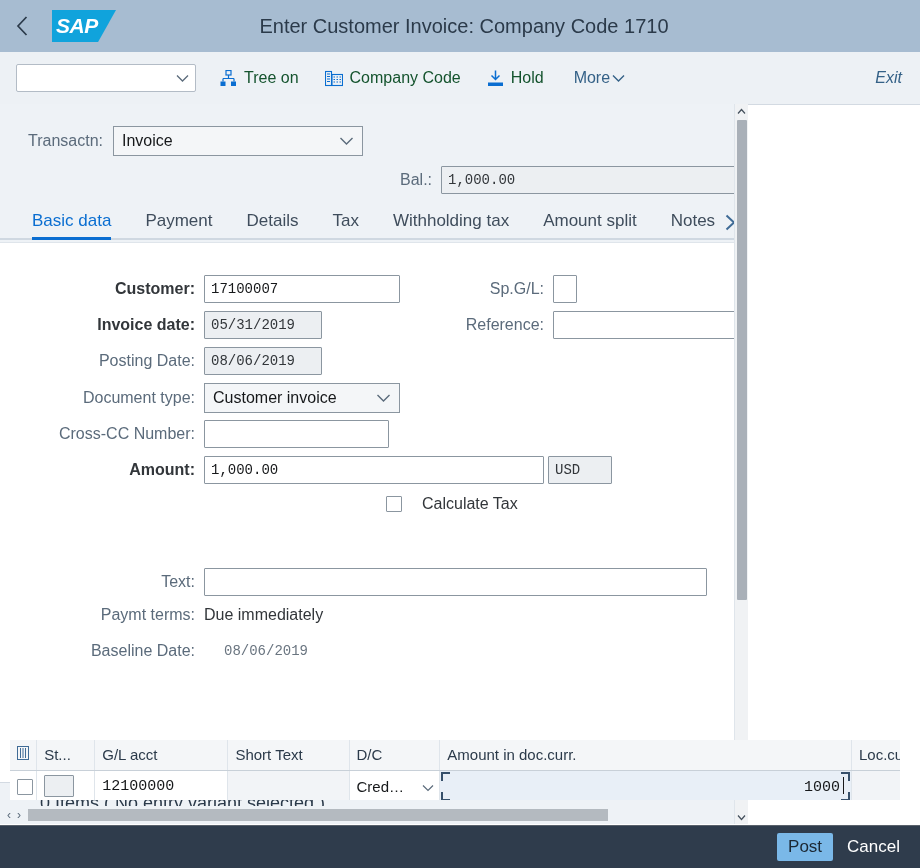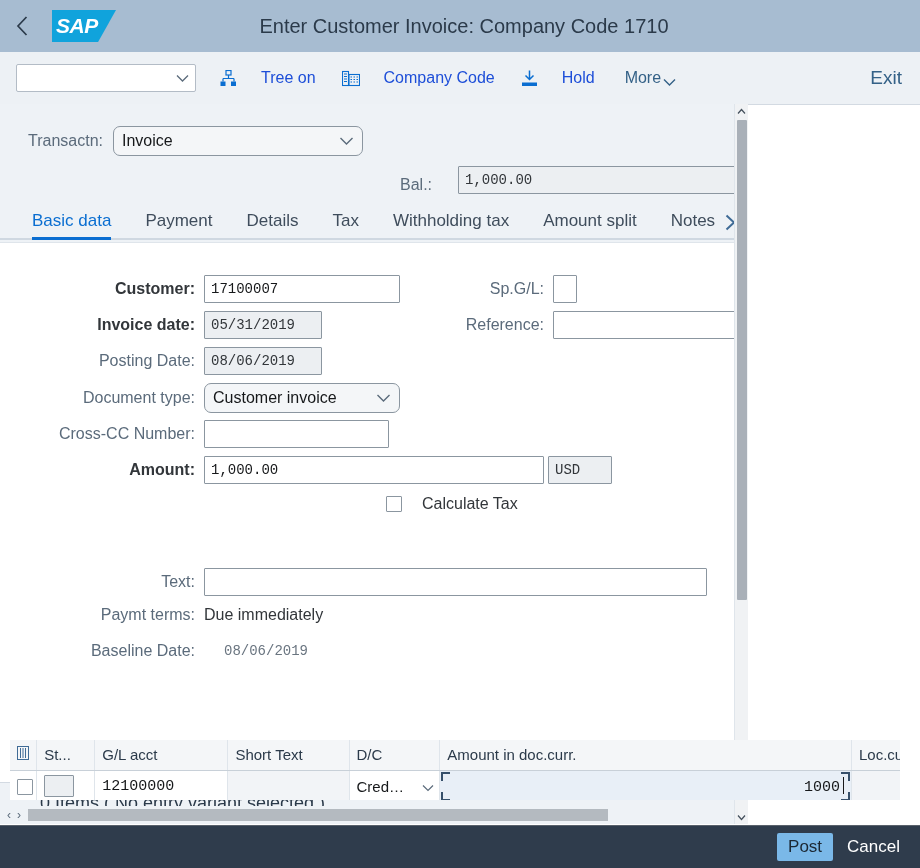--- a/index.html
+++ b/index.html
@@ -52,27 +52,27 @@
     display: flex; align-items: center; padding: 0 16px;
   }
   .tb-select {
     width: 180px; height: 28px; background: #fff;
     border: 1px solid #b3bcc6; border-radius: 2px;
     display: flex; align-items: center; padding: 0 6px; cursor: pointer;
     font-size: 14px; color: #32363a;
   }
   .tb-select .val { flex: 1; overflow: hidden; white-space: nowrap; }
   .tb-btn {
-    display: flex; align-items: center; gap: 24px; margin-left: 22px;
-    color: #1d4ed8; font-size: 16px; cursor: pointer; white-space: nowrap;
+    display: flex; align-items: center; gap: 7px; margin-left: 22px;
+    color: #14532d; font-size: 16px; cursor: pointer; white-space: nowrap;
     padding: 3px 2px;
   }
-  .tb-btn.more { color: #346187; margin-left: 26px; gap: 2px; align-items: flex-end; }
+  .tb-btn.more { color: #346187; margin-left: 26px; gap: 2px; }
   .tb-spacer { flex: 1; }
-  .tb-exit { color: #346187; font-size: 19px; cursor: pointer; padding: 3px 2px; }
+  .tb-exit { color: #346187; font-size: 16px; cursor: pointer; padding: 3px 2px; font-style: italic; }
   .ic { display: inline-flex; align-items: center; justify-content: center; }
 
   
   .page {
     position: absolute; top: 104px; left: 0; width: 748px; height: 720px;
     background: #ffffff; overflow: hidden;
   }
   .content-pane {
     position: absolute; top: 0; left: 0; width: 906px; height: 720px;
     background: #eef2f6;
@@ -81,29 +81,29 @@
   
   .trans-row {
     position: absolute; top: 22px; left: 28px;
     display: flex; align-items: center; gap: 10px;
   }
   .lbl { color: #5b6b7b; font-size: 16px; white-space: nowrap; }
   .lbl.req { color: #32363a; font-weight: bold; }
   .select-box {
     height: 30px; background: #f4f6f8; border: 1px solid #8b96a0;
     display: flex; align-items: center; padding: 0 8px; cursor: pointer;
-    font-size: 16px; color: #16181a; border-radius: 7px;
+    font-size: 16px; color: #16181a; border-radius: 0;
   }
   .select-box .val { flex: 1; white-space: nowrap; overflow: hidden; }
   .select-box .cv { margin-left: 10px; }
 
   
   .bal-row {
     position: absolute; top: 62px; left: 400px;
-    display: flex; align-items: flex-end; gap: 26px;
+    display: flex; align-items: center; gap: 9px;
   }
   .inp {
     height: 28px; background: #ffffff; border: 1px solid #8b96a0;
     font-family: "Liberation Mono", monospace; font-size: 14px; color: #16181a;
     padding: 0 6px; display: flex; align-items: center; border-radius: 1px;
   }
   .inp.ro { background: #eceff2; color: #32363a; }
   .dots { display: flex; align-items: center; gap: 3px; margin-left: 2px; }
   .dot { width: 10px; height: 10px; border-radius: 50%; }
   .dot.red { background: #a50b0b; }

